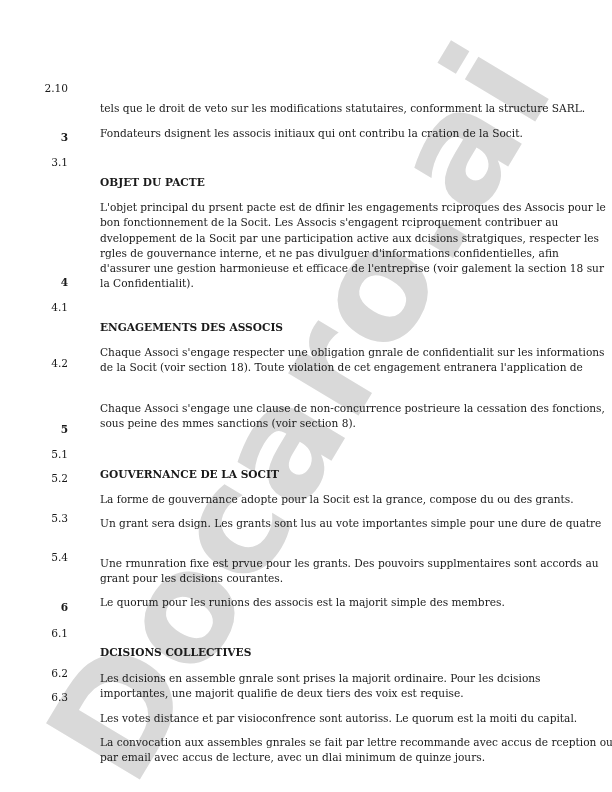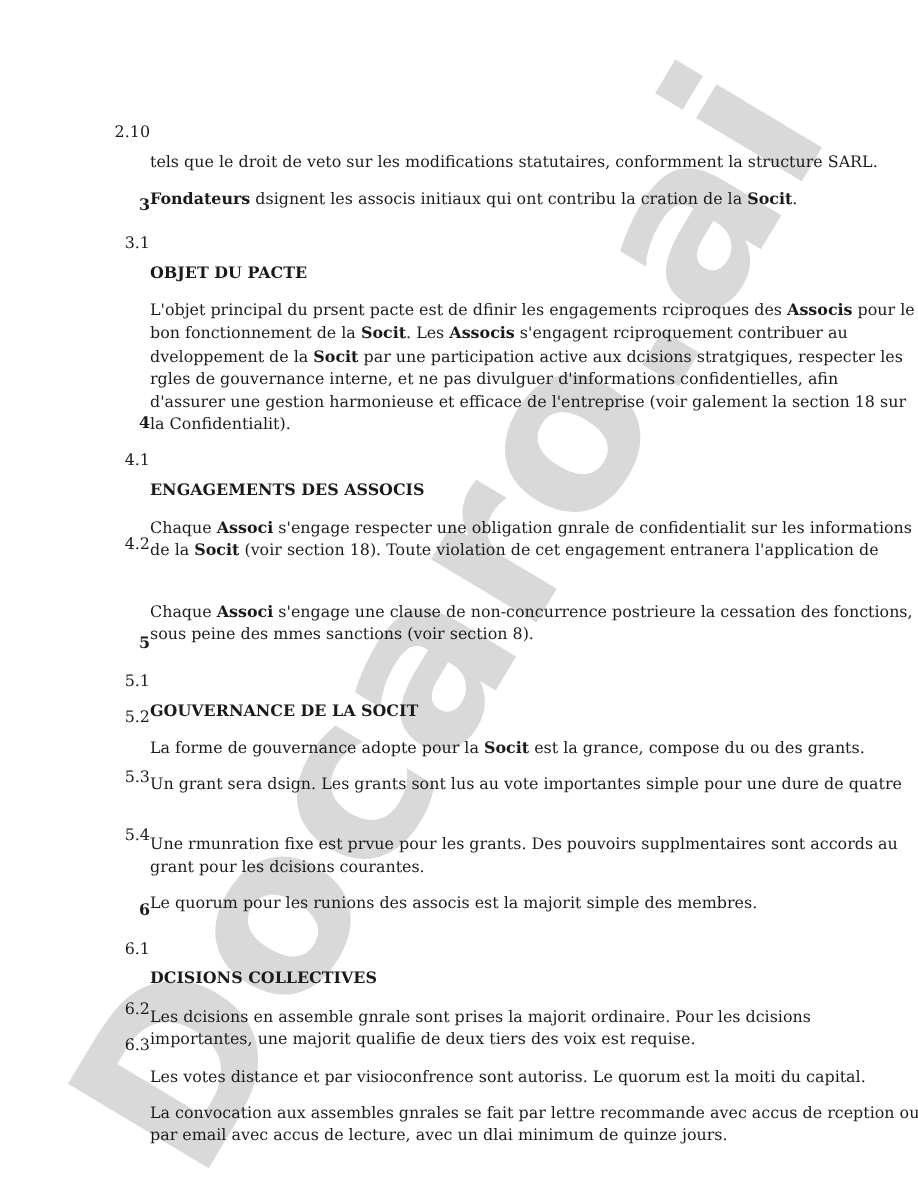--- a/index.html
+++ b/index.html
@@ -43,34 +43,34 @@
       font-size: 10.6px;
       line-height: 15.3px;
     }
     .row {
       position: absolute;
       left: 0;
       width: 612px;
     }
     .num {
       position: absolute;
-      right: 512px;
+      right: 544px;
       text-align: left;
       white-space: nowrap;
     }
     .heading .num { font-weight: bold; }
     .txt {
       position: absolute;
       left: 100px;
       width: 445px;
       margin-top: 45px;
     }
     .heading .txt { font-weight: bold; }
     .line { display: block; white-space: nowrap; }
-    b { font-weight: bold; }
+    b { font-weight: normal; }
   </style>
 </head>
 <body>
 
 <div class="page">
   <div class="watermark">Docaro.ai</div>
   <div class="content" id="content">
       <div class="row continuation" style="top: 56px;">
         <div class="txt">
           <span class="line"><span>tels que le droit de veto sur les modifications statutaires, conformment  la structure SARL.</span></span>

